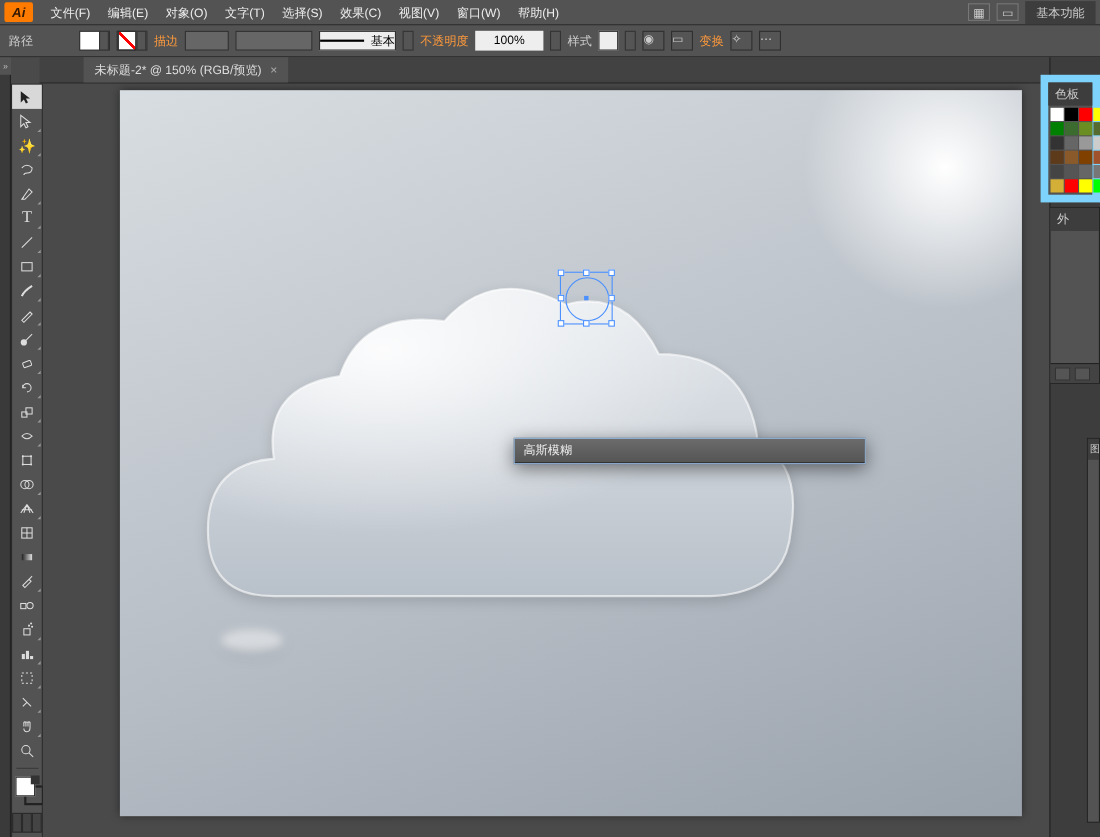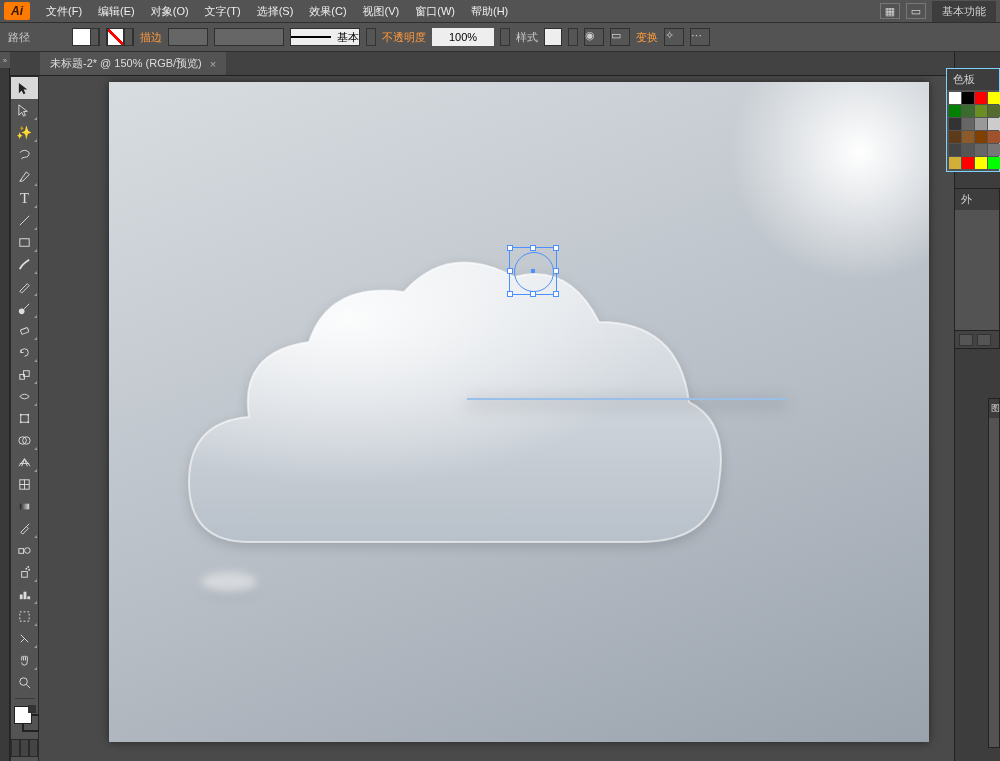--- a/index.html
+++ b/index.html
@@ -22,21 +22,21 @@
 .swatch-noke { width:18px; height:18px; background:linear-gradient(45deg,#fff 45%,red 45%,red 55%,#fff 55%); border:1px solid #2f2f2f; }
 .strokew { width:40px; height:18px; background:#666; border:1px solid #2f2f2f; }
 .stroke-style { width:70px; height:18px; background:#eee; display:flex; align-items:center; justify-content:center; border:1px solid #2f2f2f; }
 .stroke-line { width:40px; height:2px; background:#000; }
 .opacity-input { width:62px; height:18px; background:#eee; color:#000; display:flex; align-items:center; justify-content:center; }
 .ob-dd { width:10px; height:18px; background:#555; border:1px solid #333; }
 .style-swatch { width:18px; height:18px; background:#eee; border:1px solid #2f2f2f; }
 .ob-icon { width:20px; height:18px; border:1px solid #2f2f2f; background:#555; }
 
 
-.doctabs { height:24px; background:#424242; display:flex; align-items:center; padding-left:40px; border-bottom:1px solid #222; }
+.doctabs { height:24px; background:#424242; display:flex; align-items:center; padding-left:40px; border-bottom:1px solid #222;margin-left:36px; }
 .doctab { background:#535353; padding:4px 10px; color:#ddd; display:flex; align-items:center; gap:8px; }
 .doctab-x { color:#aaa; }
 
 
 .edge-strip { position:absolute; left:0; top:52px; width:10px; height:709px; background:#3a3a3a; border-right:1px solid #222; }
 .edge-arrows { width:10px; height:16px; background:#535353; font-size:8px; color:#bbb; display:flex; align-items:center; justify-content:center; }
 
 
 .toolbar { position:absolute; left:10px; top:76px; width:29px; background:#535353; border:1px solid #2a2a2a; }
 .tool { width:27px; height:22px; display:flex; align-items:center; justify-content:center; color:#ddd; font-size:13px; border-bottom:0; position:relative; }
@@ -73,21 +73,21 @@
 .slider-track { position:absolute; top:5px; width:100%; height:2px; background:#2f2f2f; }
 .slider-thumb { position:absolute; left:86px; top:0; width:10px; height:12px; background:#c98b3d; border:1px solid #333; }
 .dlg-input { width:50px; height:18px; background:#eee; color:#222; display:flex; align-items:center; justify-content:center; }
 .dlg-unit { color:#ddd; }
 .dlg-checkbox { width:12px; height:12px; border:1px solid #888; background:#444; }
 .dlg-btns { display:flex; gap:12px; align-items:center; }
 .dlg-btn { width:72px; height:22px; background:#5c5c5c; border:1px solid #2f2f2f; color:#eee; display:flex; align-items:center; justify-content:center; }
 
 
 .rpanel { position:absolute; top:52px; right:0; width:46px; height:709px; background:#3d3d3d; border-left:1px solid #222; }
-.panel-swatches { position:absolute; right:0; top:68px; width:54px; background:#535353; border:1px solid #7dd3fc; }
+.panel-swatches { position:absolute; right:0; top:68px; width:54px; background:#535353; border:7px solid #7dd3fc; }
 .ps-title { background:#3d3d3d; padding:3px 6px; color:#ccc; }
 .ps-grid { display:grid; grid-template-columns:repeat(4,12px); gap:1px; padding:2px; }
 .sw { width:12px; height:12px; }
 .panel-appear { position:absolute; right:0; top:188px; width:46px; background:#535353; border:1px solid #222; }
 .pa-tab { background:#3d3d3d; padding:3px 6px; color:#ccc; }
 .pa-body { height:120px; }
 .pa-bottom { height:18px; background:#434343; border-top:1px solid #222; display:flex; align-items:center; padding:0 4px; gap:4px; }
 .pa-bottom .pbi { width:14px; height:12px; background:#555; border:1px solid #333; }
 .panel-layers { position:absolute; right:0; top:398px; width:12px; height:350px; background:#535353; border:1px solid #222; }
 .pl-tab { background:#3d3d3d; padding:3px 2px; color:#ccc; writing-mode:horizontal-tb; font-size:9px; }
@@ -394,20 +394,21 @@
       <div class="sel-handle" style="left:-3px;top:50%;margin-top:-3px"></div>
       <div class="sel-handle" style="right:-3px;top:50%;margin-top:-3px"></div>
       <div class="sel-handle" style="left:-3px;bottom:-3px"></div>
       <div class="sel-handle" style="left:50%;bottom:-3px;margin-left:-3px"></div>
       <div class="sel-handle" style="right:-3px;bottom:-3px"></div>
     </div>
   </div>
 </div>
 
 <div class="dialog">
+  <div class="dlg-title">高斯模糊</div>
 </div>
 
 <div class="rpanel"></div>
 
 <div class="panel-swatches">
   <div class="ps-title">色板</div>
   <div class="ps-grid" id="swgrid">
       <div class="sw" style="background: rgb(255, 255, 255);"></div>
       <div class="sw" style="background: rgb(0, 0, 0);"></div>
       <div class="sw" style="background: rgb(255, 0, 0);"></div>

